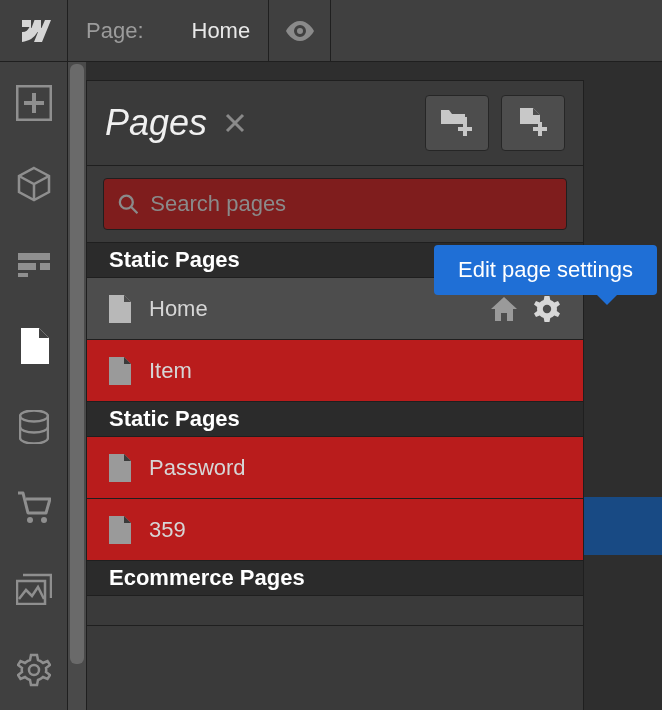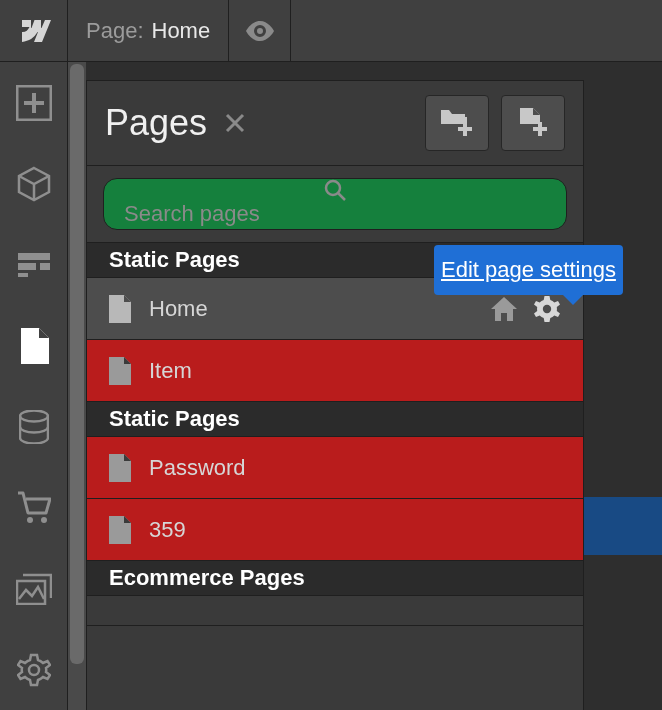--- a/index.html
+++ b/index.html
@@ -26,20 +26,21 @@
       justify-content: center;
       border-right: 1px solid #1f1f1f;
     }
     .topbar-pagecell {
       display: flex;
       align-items: center;
       padding: 0 18px;
       border-right: 1px solid #1f1f1f;
       color: #b8b8b8;
       font-size: 22px;
+      gap: 40px;
     }
     .topbar-pagecell .label { color: #9c9c9c; margin-right: 8px; }
     .topbar-pagecell .value { color: #e8e8e8; }
     .topbar-preview {
       width: 62px;
       display: flex;
       align-items: center;
       justify-content: center;
       border-right: 1px solid #1f1f1f;
     }
@@ -108,20 +109,21 @@
       height: 600px;
       background: #6a6a6a;
       border-radius: 6px;
     }
     .panel-header {
       display: flex;
       align-items: center;
       padding: 14px 18px;
       border-bottom: 1px solid #1f1f1f;
       min-height: 76px;
+      font-style: italic;
     }
     .panel-title {
       font-size: 36px;
       color: #f0f0f0;
       font-weight: 400;
       flex: 0 0 auto;
     }
     .panel-close {
       margin-left: 18px;
       font-size: 28px;
@@ -139,28 +141,27 @@
       align-items: center;
       justify-content: center;
       margin-left: 12px;
       cursor: pointer;
     }
     .panel-search-wrap {
       padding: 12px 16px;
       border-bottom: 1px solid #1f1f1f;
     }
     .panel-search {
-      background: #15803d;
+      background: #7f1d1d;
       border: 1px solid #1f1f1f;
-      border-radius: 14px;
+      border-radius: 4px;
       height: 52px;
       display: flex;
       align-items: center;
       padding: 0 14px;
-      flex-direction: column;
     }
     .panel-search input {
       background: transparent;
       border: none;
       outline: none;
       color: #d6d6d6;
       font-size: 22px;
       margin-left: 12px;
       width: 100%;
     }
@@ -201,27 +202,26 @@
     .empty-row {
       height: 30px;
       border-bottom: 1px solid #1f1f1f;
       background: #3a3a3a;
     }
     .tooltip {
       position: absolute;
       background: #1f6fd6;
       color: #ffffff;
       font-size: 22px;
-      padding: 12px 7px;
+      padding: 12px 24px;
       border-radius: 4px;
       white-space: nowrap;
       top: 245px;
       left: 434px;
       z-index: 50;
-      text-decoration: underline;
     }
     .tooltip::after {
       content: "";
       position: absolute;
       bottom: -10px;
       right: 40px;
       border: 10px solid transparent;
       border-top-color: #1f6fd6;
       border-bottom: none;
     }

